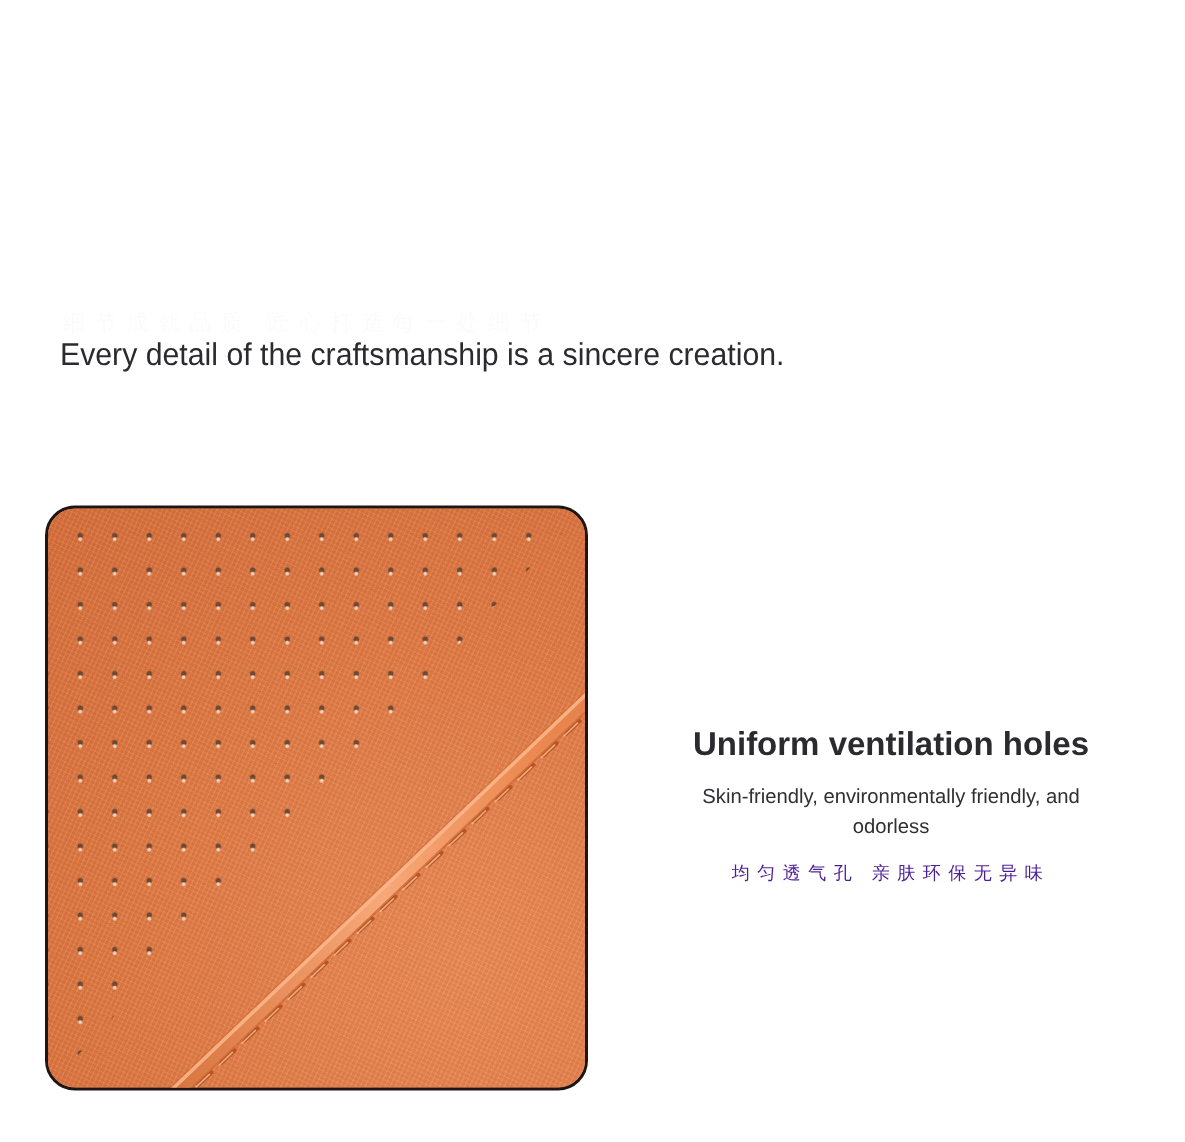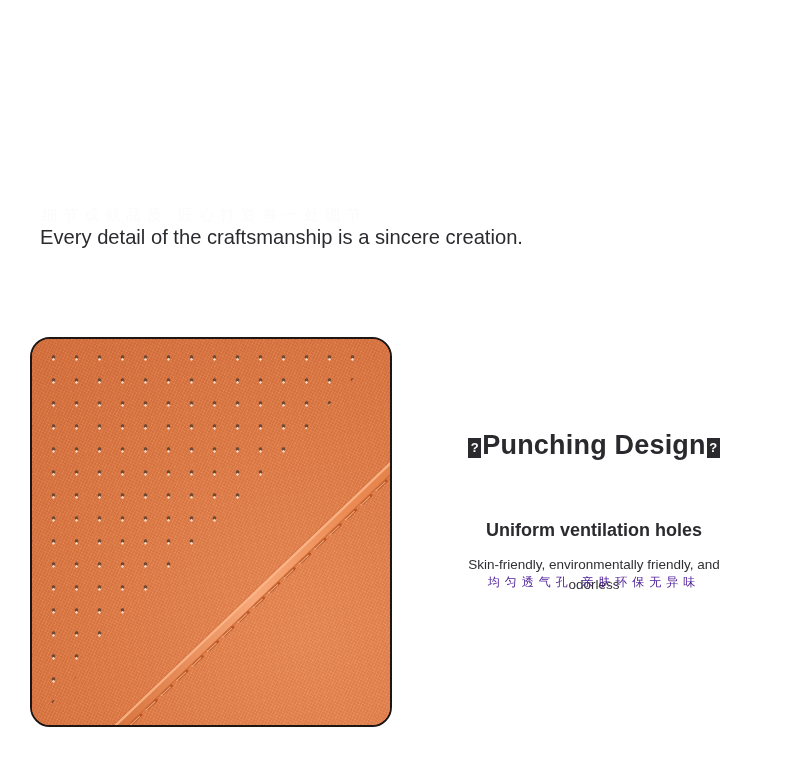--- a/index.html
+++ b/index.html
@@ -175,21 +175,21 @@
     box-sizing: border-box;
     text-align: center;
     vertical-align: 2px;
     margin: 0 1px;
     font-family: "Liberation Sans", sans-serif;
   }
   .info-subtitle {
     margin: 0;
     padding-top: 53px;
     font-family: "Liberation Sans Narrow", "Liberation Sans", sans-serif;
-    font-size: 18px;
+    font-size: 22px;
     font-weight: 700;
     color: #2b2b2f;
     line-height: 30px;
   }
   .info-desc {
     margin: 0;
     padding-top: 10px;
     width: 262px;
     margin-left: auto;
     margin-right: auto;
@@ -244,21 +244,20 @@
 
           <path d="M 93 468 L 467 94" stroke="#fcb98d" stroke-width="2.4" stroke-linecap="round" opacity="0.85"></path>
 
           <path d="M 101 474 L 475 100" stroke="#b8501f" stroke-width="2.6" stroke-linecap="round" stroke-dasharray="12 9" opacity="0.9"></path>
           <path d="M 101 474 L 475 100" stroke="#f8c69e" stroke-width="1.1" stroke-linecap="round" stroke-dasharray="12 9" stroke-dashoffset="2" opacity="0.75"></path>
         </svg>
       </div>
     </div>
 
     <div class="info">
-      <h2 class="info-title"><span class="tofu">?</span><span>Punching Design</span><span class="tofu">?</span></h2>
 
       <div class="ghost-line-2">均匀透气孔 亲肤环保无异味</div>
 
       <h3 class="info-subtitle">Uniform ventilation holes</h3>
 
       <p class="info-desc"><span>Skin-friendly, environmentally friendly, and</span>
         <span>odorless</span></p>
     </div>
 
   </div>

